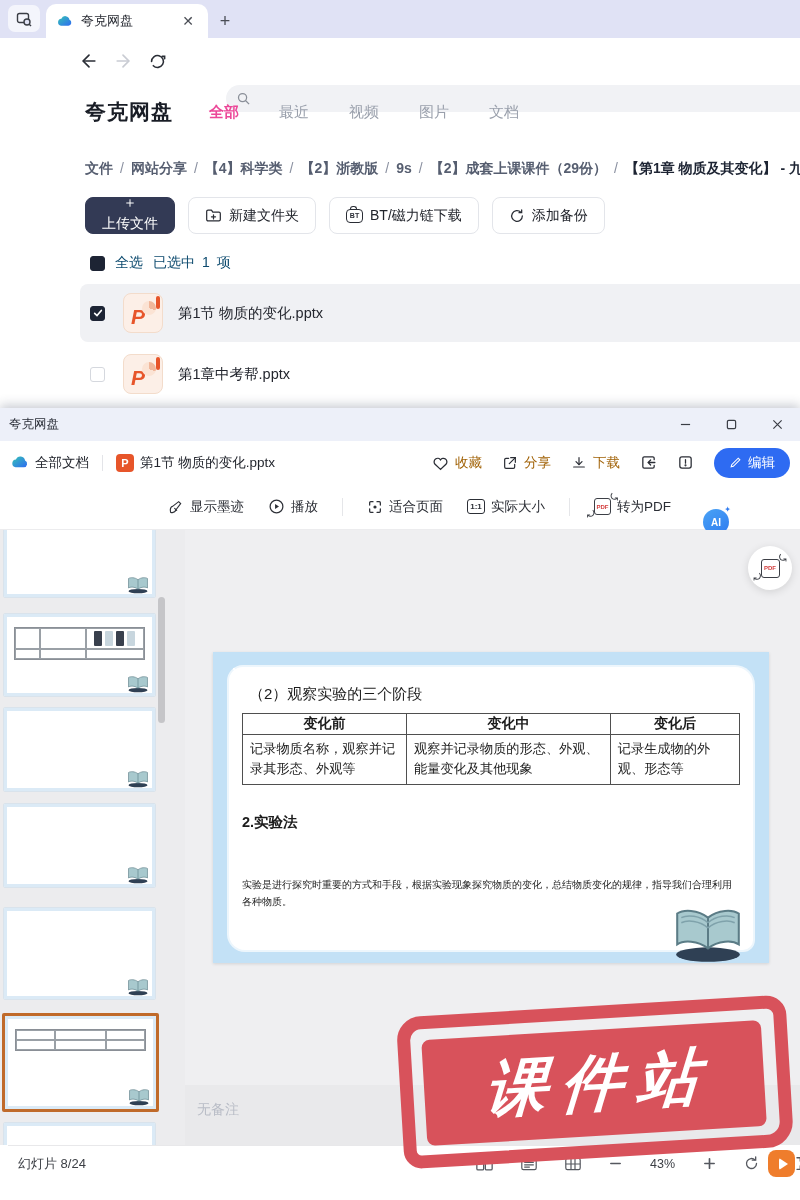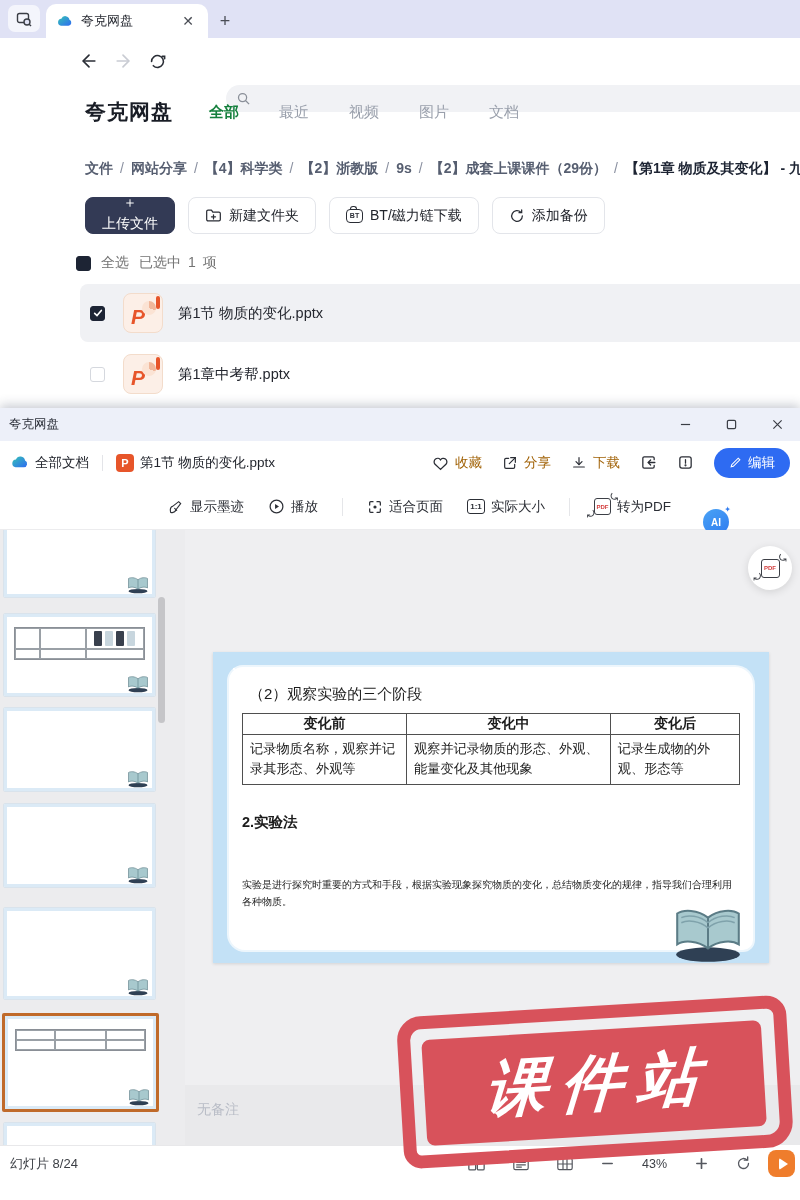--- a/index.html
+++ b/index.html
@@ -21,30 +21,30 @@
   .navbar { position:absolute; left:0; top:38px; width:800px; height:46px; background:#fff; }
   .nav-ic { position:absolute; top:12px; width:22px; height:22px; display:flex; align-items:center; justify-content:center; }
   .searchpill { position:absolute; left:226px; top:47px; width:600px; height:27px; border-radius:14px; background:#f1f2f5; display:flex; align-items:center; padding-left:10px; }
   .searchpill input { border:0; background:transparent; outline:none; font-size:13px; width:400px; margin-left:6px; font-family:inherit; }
 
   
   .apptitle-row { position:absolute; left:85px; top:98px; display:flex; align-items:center; }
   .apptitle { font-size:21px; font-weight:bold; color:#191d26; letter-spacing:1px; }
   .navtabs { display:flex; margin-left:36px; gap:40px; font-size:15px; color:#9aa0ac; }
   .navtabs .t { cursor:default; }
-  .navtabs .t.active { color:#15803d; font-weight:bold; }
+  .navtabs .t.active { color:#ec4899; font-weight:bold; }
   .breadcrumb { position:absolute; left:85px; top:160px; width:715px; font-size:14px; font-weight:600; color:#565e70; white-space:nowrap; overflow:hidden; }
   .breadcrumb .sep { margin:0 7px; color:#8a90a0; font-weight:400; }
   .breadcrumb .last { color:#1d2433; font-weight:bold; }
   .actions { position:absolute; left:85px; top:197px; display:flex; gap:13px; }
   .btn { height:37px; display:flex; align-items:center; gap:7px; font-size:14px; border-radius:8px; padding:0 16px; background:#fff; border:1px solid #e3e5ea; color:#22252c; cursor:default; }
   .btn.primary { background:#333a55; border-color:#333a55; color:#fff;flex-direction:column; }
   .icon-bt { width:17px; height:14px; border:1.4px solid #2a2d35; border-radius:4px; display:flex; align-items:center; justify-content:center; font-size:7px; font-weight:bold; color:#2a2d35; position:relative; }
   .icon-bt:before { content:""; position:absolute; top:-4px; left:3px; width:5px; height:3px; border:1.2px solid #2a2d35; border-bottom:0; border-radius:3px 3px 0 0; }
-  .selectrow { position:absolute; left:76px; top:254px; display:flex; align-items:center; gap:10px; font-size:14px; color:#737373; }
+  .selectrow { position:absolute; left:90px; top:254px; display:flex; align-items:center; gap:10px; font-size:14px; color:#0c4a6e; }
   .cb { width:15px; height:15px; border-radius:3px; border:1.4px solid #d5d8de; background:#fff; display:flex; align-items:center; justify-content:center; }
   .cb.on { background:#1d2434; border-color:#1d2434; }
   .selcount { display:flex; gap:7px; }
   .filerow { position:absolute; left:80px; width:720px; height:58px; display:flex; align-items:center; gap:0; border-radius:8px 0 0 8px; }
   .filerow.sel { background:#f0f1f4; }
   .filerow .cb { margin-left:10px; }
   .ppt-big { width:40px; height:40px; margin-left:18px; background:#fcefe7; border:1px solid #f3dccb; border-radius:8px; position:relative; overflow:hidden; }
   .ppt-big .pl { position:absolute; left:7px; bottom:3px; font-size:21px; font-weight:bold; color:#e7552a; font-style:italic; }
   .ppt-big .pie { position:absolute; right:6px; top:7px; width:14px; height:14px; border-radius:50%; background:conic-gradient(#f0b79b 0 110deg,#fbe3d4 110deg 360deg); }
   .ppt-big .strip { position:absolute; right:2px; top:2px; width:4px; height:13px; background:#e7552a; border-radius:2px; }
@@ -98,21 +98,21 @@
   .stitle { font-size:15px; margin:2px 0 9px 7px; }
   table.stable { width:100%; border-collapse:collapse; border:1.6px solid #4f4f4f; table-layout:fixed; }
   table.stable th { border:1px solid #4f4f4f; font-size:14px; padding:1px 2px; font-weight:bold; }
   table.stable td { border:1px solid #4f4f4f; font-size:13.2px; padding:4px 7px; line-height:1.55; vertical-align:top; }
   .ssub { font-size:14.5px; font-weight:bold; margin:28px 0 4px 0; }
   .spara { font-size:10px; line-height:1.75;margin-top:44px; }
   .sbook { position:absolute; right:22px; bottom:0px; }
 
   .notes { position:absolute; left:0; right:0; bottom:0; height:60px; background:#e9e9eb; padding:16px 0 0 12px; font-size:14px; color:#b8bcc6; }
 
-  .statusbar { position:absolute; left:0; top:737px; width:740px; height:36px; background:#fff; border-top:1px solid #e8e8ea; display:flex; align-items:center; padding:0 10px; font-size:13px; color:#3c3f45; }
+  .statusbar { position:absolute; left:8px; top:737px; width:740px; height:36px; background:#fff; border-top:1px solid #e8e8ea; display:flex; align-items:center; padding:0 10px; font-size:13px; color:#3c3f45; }
   .st-icons { position:absolute; left:468px; display:flex; align-items:center; gap:28px; color:#55585f; }
   .zoomtxt { font-size:12.5px; color:#3c3f45; }
 
   .stamp { position:absolute; left:400px; top:1006px; width:390px; height:152px; transform:rotate(-3.4deg); z-index:50; }
   .stamp-outer { position:absolute; inset:0; border:13px solid #d8525b; border-radius:24px 20px 26px 18px; }
   .stamp-inner { position:absolute; inset:24px 26px 22px 24px; background:#d8525b; border-radius:8px; display:flex; align-items:center; justify-content:center; }
   .stamp-text { font-size:62px; font-weight:bold; font-style:italic; color:#fff; letter-spacing:14px; transform:skewX(-7deg); white-space:nowrap; text-indent:10px; }
 
   .play-float { position:absolute; left:768px; top:1150px; width:27px; height:27px; border-radius:8px; background:#ef7d2c; z-index:60; display:flex; align-items:center; justify-content:center; }
   .play-float:before { content:""; width:0; height:0; border-left:9px solid #fff; border-top:6px solid transparent; border-bottom:6px solid transparent; margin-left:3px; border-radius:2px; }

